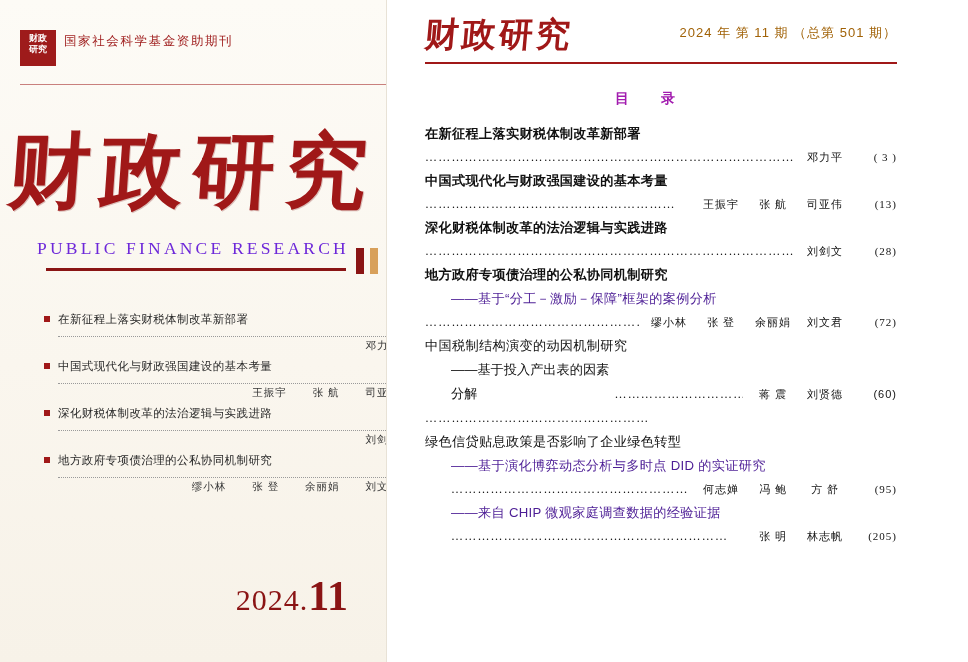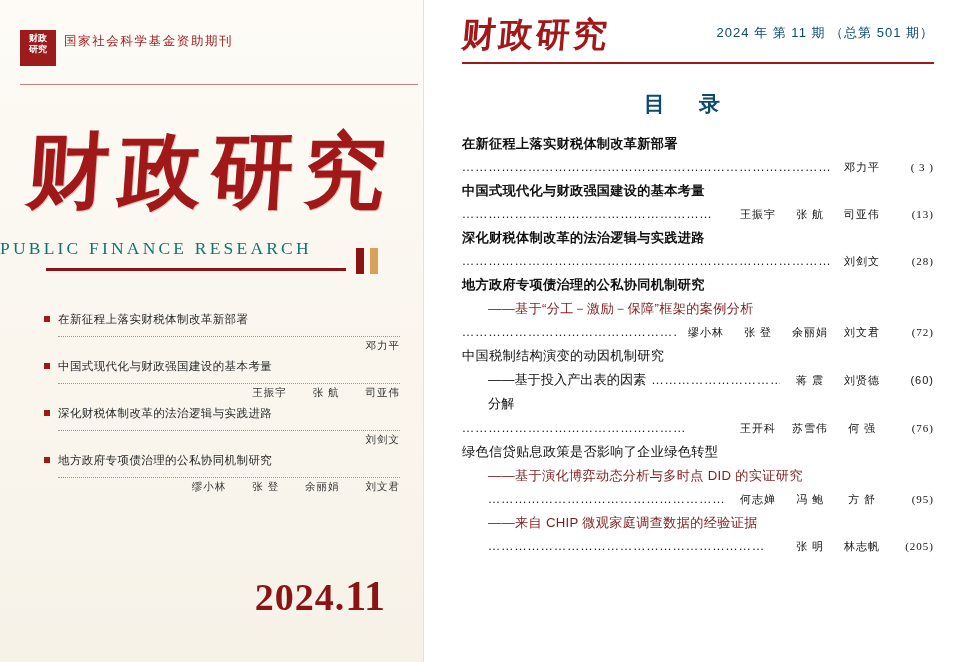--- a/index.html
+++ b/index.html
@@ -16,21 +16,21 @@
   .page {
     position: relative;
     width: 968px;
     height: 662px;
     display: flex;
   }
 
   
   .cover {
     position: relative;
-    width: 424px;
+    width: 387px;
     height: 662px;
     background: #fbf8f2;
     box-sizing: border-box;
     border-right: 1px solid #e8e2d6;
     overflow: hidden;
   }
   .cover-inner {
     position: absolute;
     left: 0; top: 0; right: 0; bottom: 0;
     background:
@@ -86,21 +86,22 @@
     letter-spacing: 10px;
     font-weight: bold;
     font-family: "DejaVu Serif", serif;
     text-shadow: 1px 1px 0 rgba(120,10,10,.25);
     transform: skewX(-4deg);
   }
   .cover-title-en {
     position: absolute;
     left: 0; right: 0;
     top: 238px;
-    color: #0f766e;
+    text-align: center;
+    color: #6d28d9;
     font-size: 17.5px;
     letter-spacing: 3.2px;
     font-family: "Liberation Serif", serif;
   }
   .cover-underline {
     position: absolute;
     left: 46px;
     top: 268px;
     width: 300px;
     height: 3px;
@@ -163,23 +164,22 @@
   .ct-authors span { margin-left: 22px; }
 
   .cover-date {
     position: absolute;
     right: 38px;
     bottom: 42px;
     color: #8a1414;
     font-family: "Liberation Serif", serif;
   }
   .cover-year {
-    font-size: 38px;
+    font-size: 30px;
     letter-spacing: 1px;
-    font-weight: bold;
   }
   .cover-issue {
     font-size: 42px;
     font-weight: bold;
     letter-spacing: 0px;
     text-align: right;
   }
 
   
   .toc {
@@ -204,57 +204,57 @@
     letter-spacing: 3px;
     font-weight: bold;
     font-family: "DejaVu Serif", serif;
     transform: skewX(-5deg);
   }
   .toc-issue {
     position: absolute;
     right: 20px;
     top: 24px;
     font-size: 13px;
-    color: #0c4a6e;
+    color: #a16207;
     letter-spacing: 1px;
     font-family: "Liberation Sans", sans-serif;
   }
   .toc-rule {
     position: absolute;
     left: 38px;
     right: 20px;
     top: 62px;
     height: 2px;
     background: #a01818;
   }
   .toc-heading {
     margin: 26px 0 10px 0;
     text-align: center;
-    font-size: 21px;
+    font-size: 14px;
     font-weight: bold;
     letter-spacing: 14px;
-    color: #0c4a6e;
+    color: #a21caf;
     font-family: "Liberation Sans", sans-serif;
   }
   .toc-list {
     padding: 4px 20px 0 38px;
   }
   .entry { margin-bottom: 1px; }
   .entry-title {
     font-size: 13.2px;
     line-height: 24px;
     color: #111;
     letter-spacing: .3px;
     font-family: "Liberation Sans", sans-serif;
   }
   .entry-title.bold { font-weight: bold; }
   .entry-sub {
     font-size: 13.2px;
     line-height: 24px;
-    color: #7f1d1d;
+    color: #4c1d95;
     padding-left: 26px;
     letter-spacing: .3px;
     font-family: "Liberation Sans", sans-serif;
   }
   .entry-line {
     display: flex;
     align-items: baseline;
     font-size: 12.6px;
     line-height: 22px;
     color: #111;
@@ -273,21 +273,21 @@
   .authors {
     flex: 0 0 auto;
     white-space: nowrap;
     letter-spacing: 1px;
     font-size: 11px;
   }
   .authors .au { display: inline-block; min-width: 52px; text-align: center; }
   .authors .pg { display: inline-block; min-width: 46px; text-align: right; }
   .sub-inline {
     display: flex;
-    align-items: flex-start;
+    align-items: flex-end;
     padding-left: 26px;
     font-size: 13.2px;
     line-height: 24px;
     color: #111;
     font-family: "Liberation Sans", sans-serif;
   }
   .sub-inline .leader { font-family: "Liberation Serif", serif; }
 </style>
 </head>
 <body>
@@ -430,23 +430,20 @@
           <span class="leader">……………………………</span>
           <span class="authors">
             <span class="au">蒋 震</span><span class="au">刘贤德</span><span class="pg">(60)</span>
           </span>
         </div>
       </div>
 
       <div class="entry">
         <div class="entry-line">
           <span class="leader">……………………………………………</span>
-          <span class="authors">
-            <span class="au">王开科</span><span class="au">苏雪伟</span><span class="au">何 强</span><span class="pg">(76)</span>
-          </span>
         </div>
       </div>
 
       <div class="entry">
         <div class="entry-title">绿色信贷贴息政策是否影响了企业绿色转型</div>
         <div class="entry-sub">——基于演化博弈动态分析与多时点 DID 的实证研究</div>
         <div class="entry-line indent">
           <span class="leader">………………………………………………</span>
           <span class="authors">
             <span class="au">何志婵</span><span class="au">冯 鲍</span><span class="au">方 舒</span><span class="pg">(95)</span>

